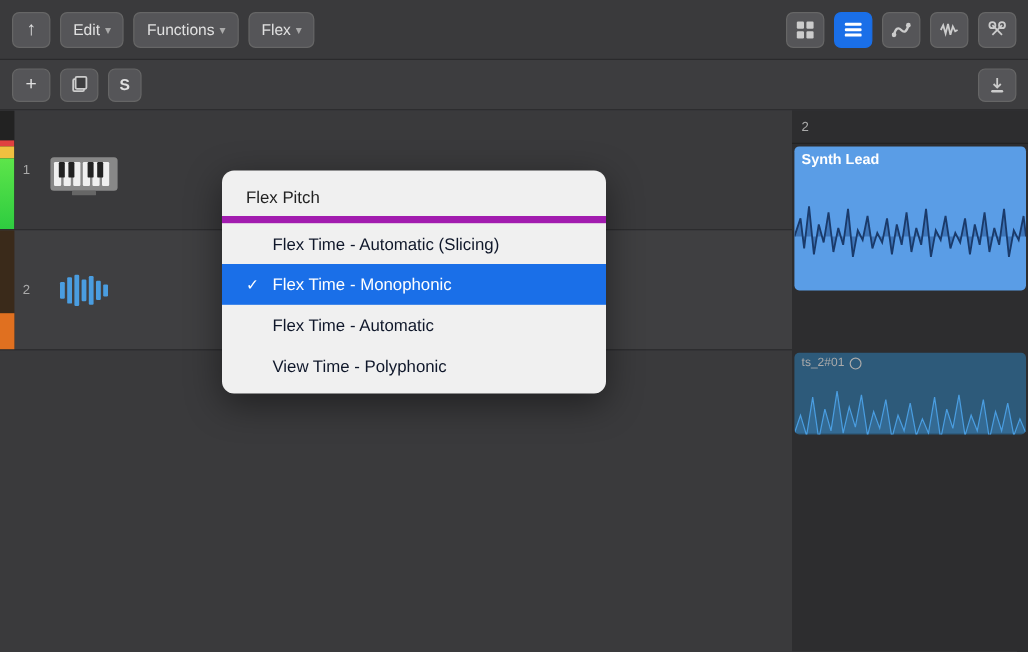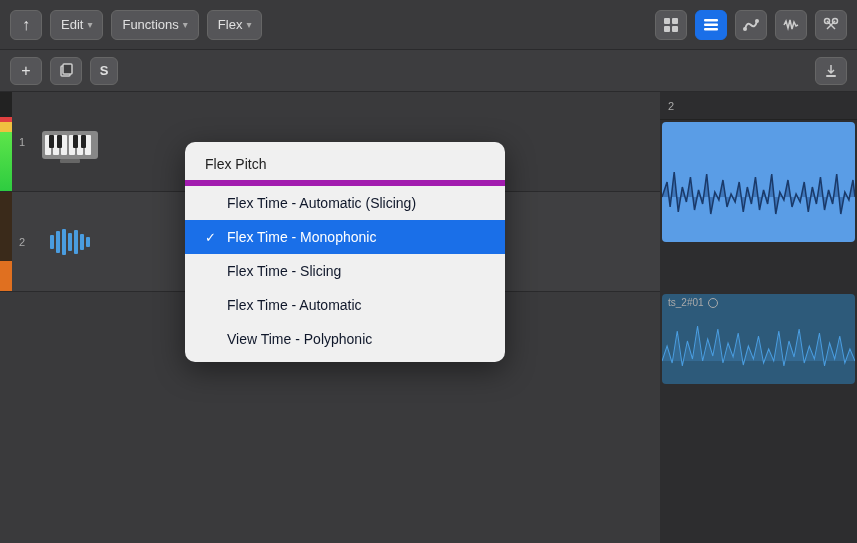--- a/index.html
+++ b/index.html
@@ -248,21 +248,21 @@
       right: 0;
       height: 90px;
     }
 
     
     .audio-block2 {
       position: absolute;
       top: 200px;
       left: 0;
       right: 0;
-      height: 90px;
+      height: 68px;
       background: #2d5a7a;
       border-radius: 4px;
       margin: 2px;
       overflow: hidden;
     }
     .audio-block2-label {
       color: #aaa;
       font-size: 10px;
       padding: 3px 6px;
       display: flex;
@@ -421,42 +421,39 @@
             <div class="dropdown-item">
               <span class="checkmark"></span>
               <span>Flex Time - Automatic (Slicing)</span>
             </div>
             <div class="dropdown-item selected">
               <span class="checkmark">✓</span>
               <span>Flex Time - Monophonic</span>
             </div>
             <div class="dropdown-item">
               <span class="checkmark"></span>
-              <span>Flex Time - Slicing</span>
-            </div>
-            <div class="dropdown-item">
-              <span class="checkmark"></span>
               <span>Flex Time - Automatic</span>
             </div>
             <div class="dropdown-item">
               <span class="checkmark"></span>
               <span>View Time - Polyphonic</span>
             </div>
           </div>
       </div>
     </div>
 
   </div>
 
   <div class="right-panel">
     <div class="right-panel-header">
       <span>2</span>
     </div>
 
     <div class="synth-lead-block">
+      <div class="synth-lead-label">Synth Lead</div>
       <div class="waveform-canvas">
         <svg width="100%" height="90" viewBox="0 0 190 90" preserveAspectRatio="none">
           <path d="M0 45 L5 30 L8 55 L12 20 L16 60 L20 35 L24 50 L28 25 L32 58 L36 38 L40 52 L44 22 L48 62 L52 40 L56 48 L60 28 L64 55 L68 42 L72 50 L76 30 L80 60 L84 35 L88 52 L92 25 L96 58 L100 38 L104 52 L108 22 L112 62 L116 40 L120 48 L124 28 L128 55 L132 42 L136 50 L140 30 L144 60 L148 35 L152 52 L156 25 L160 58 L164 38 L168 52 L172 22 L176 62 L180 40 L184 48 L188 28 L190 45" stroke="#1a3a6a" stroke-width="1.5" fill="rgba(20,60,120,0.4)"></path>
         </svg>
       </div>
     </div>
 
     <div class="audio-block2">
       <div class="audio-block2-label">
         <span>ts_2#01</span>

